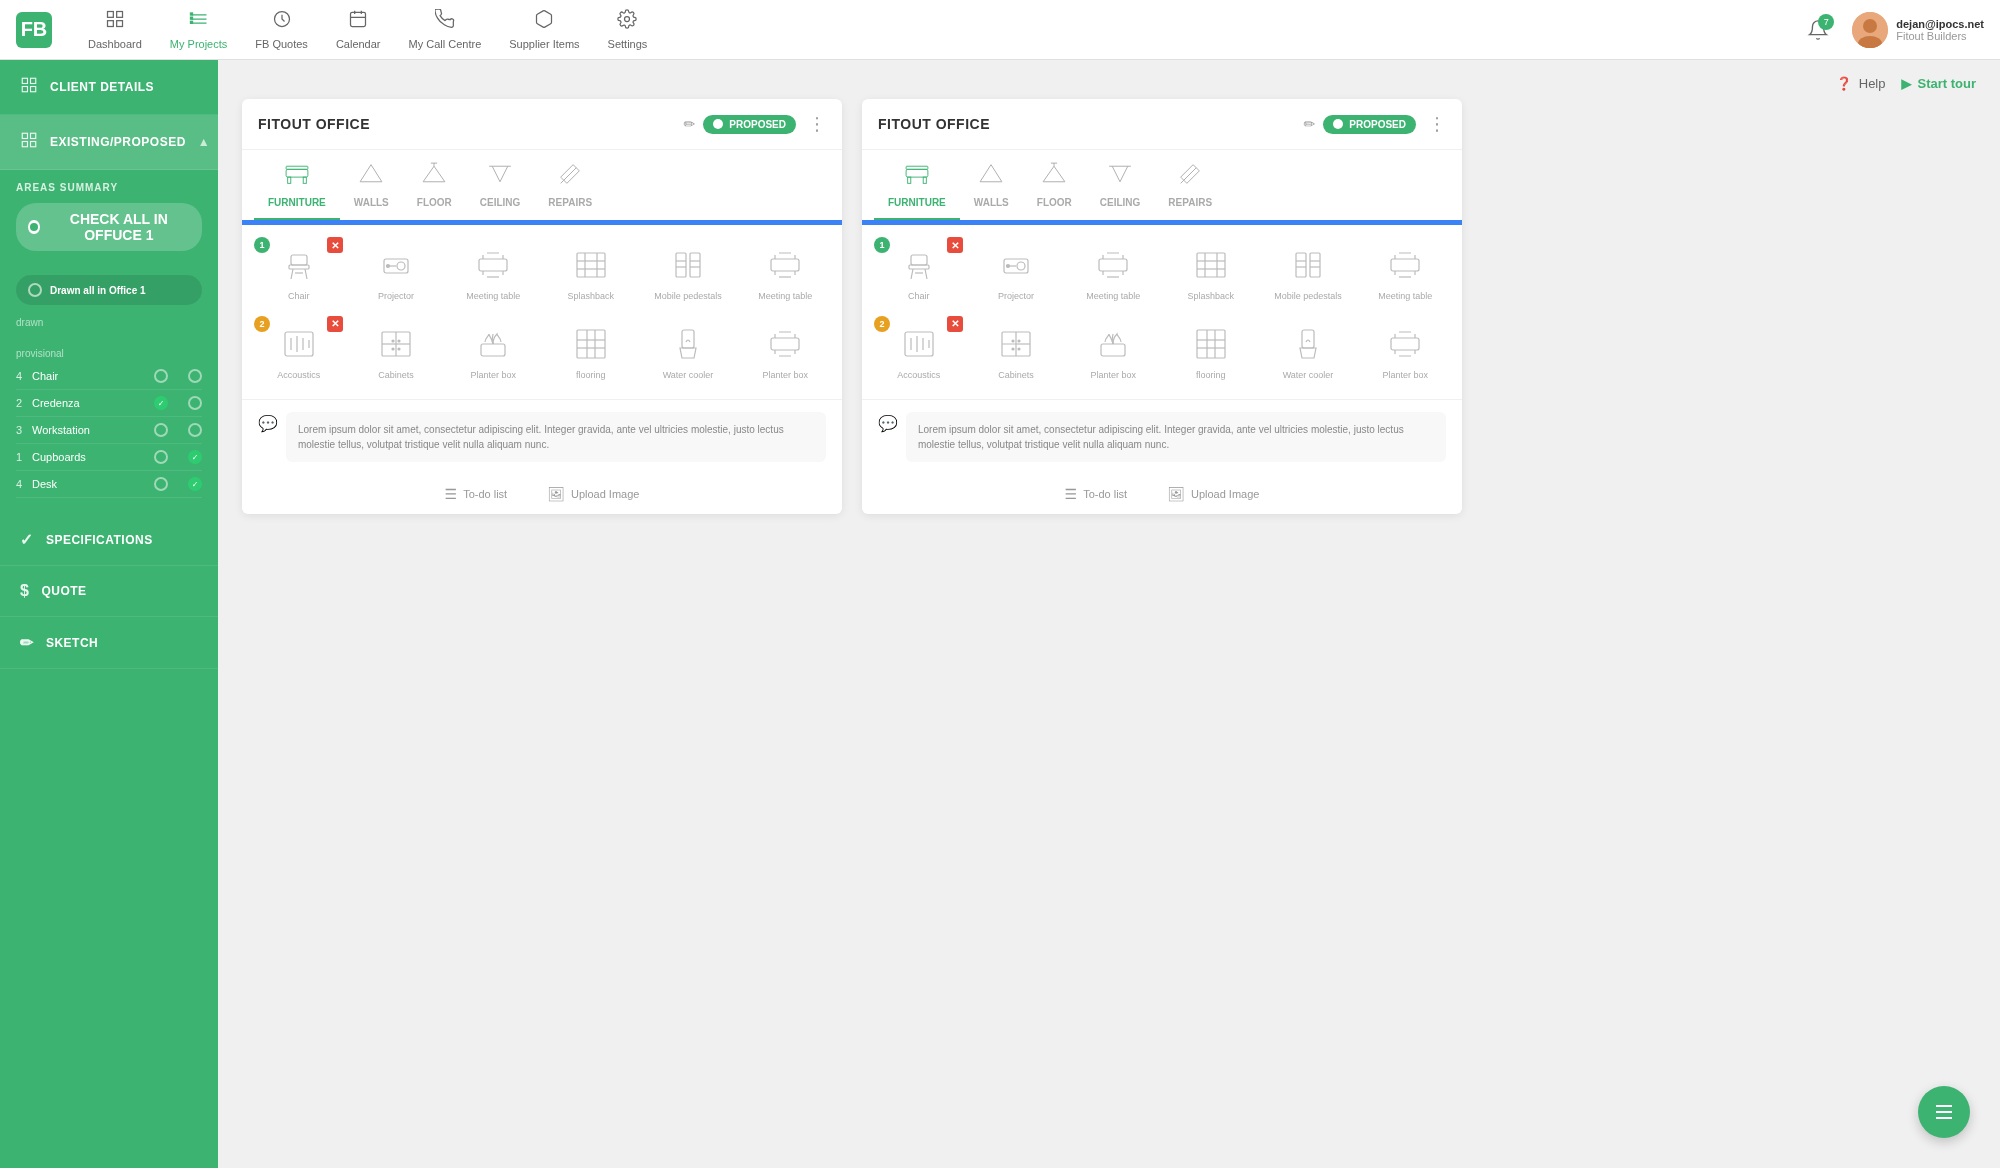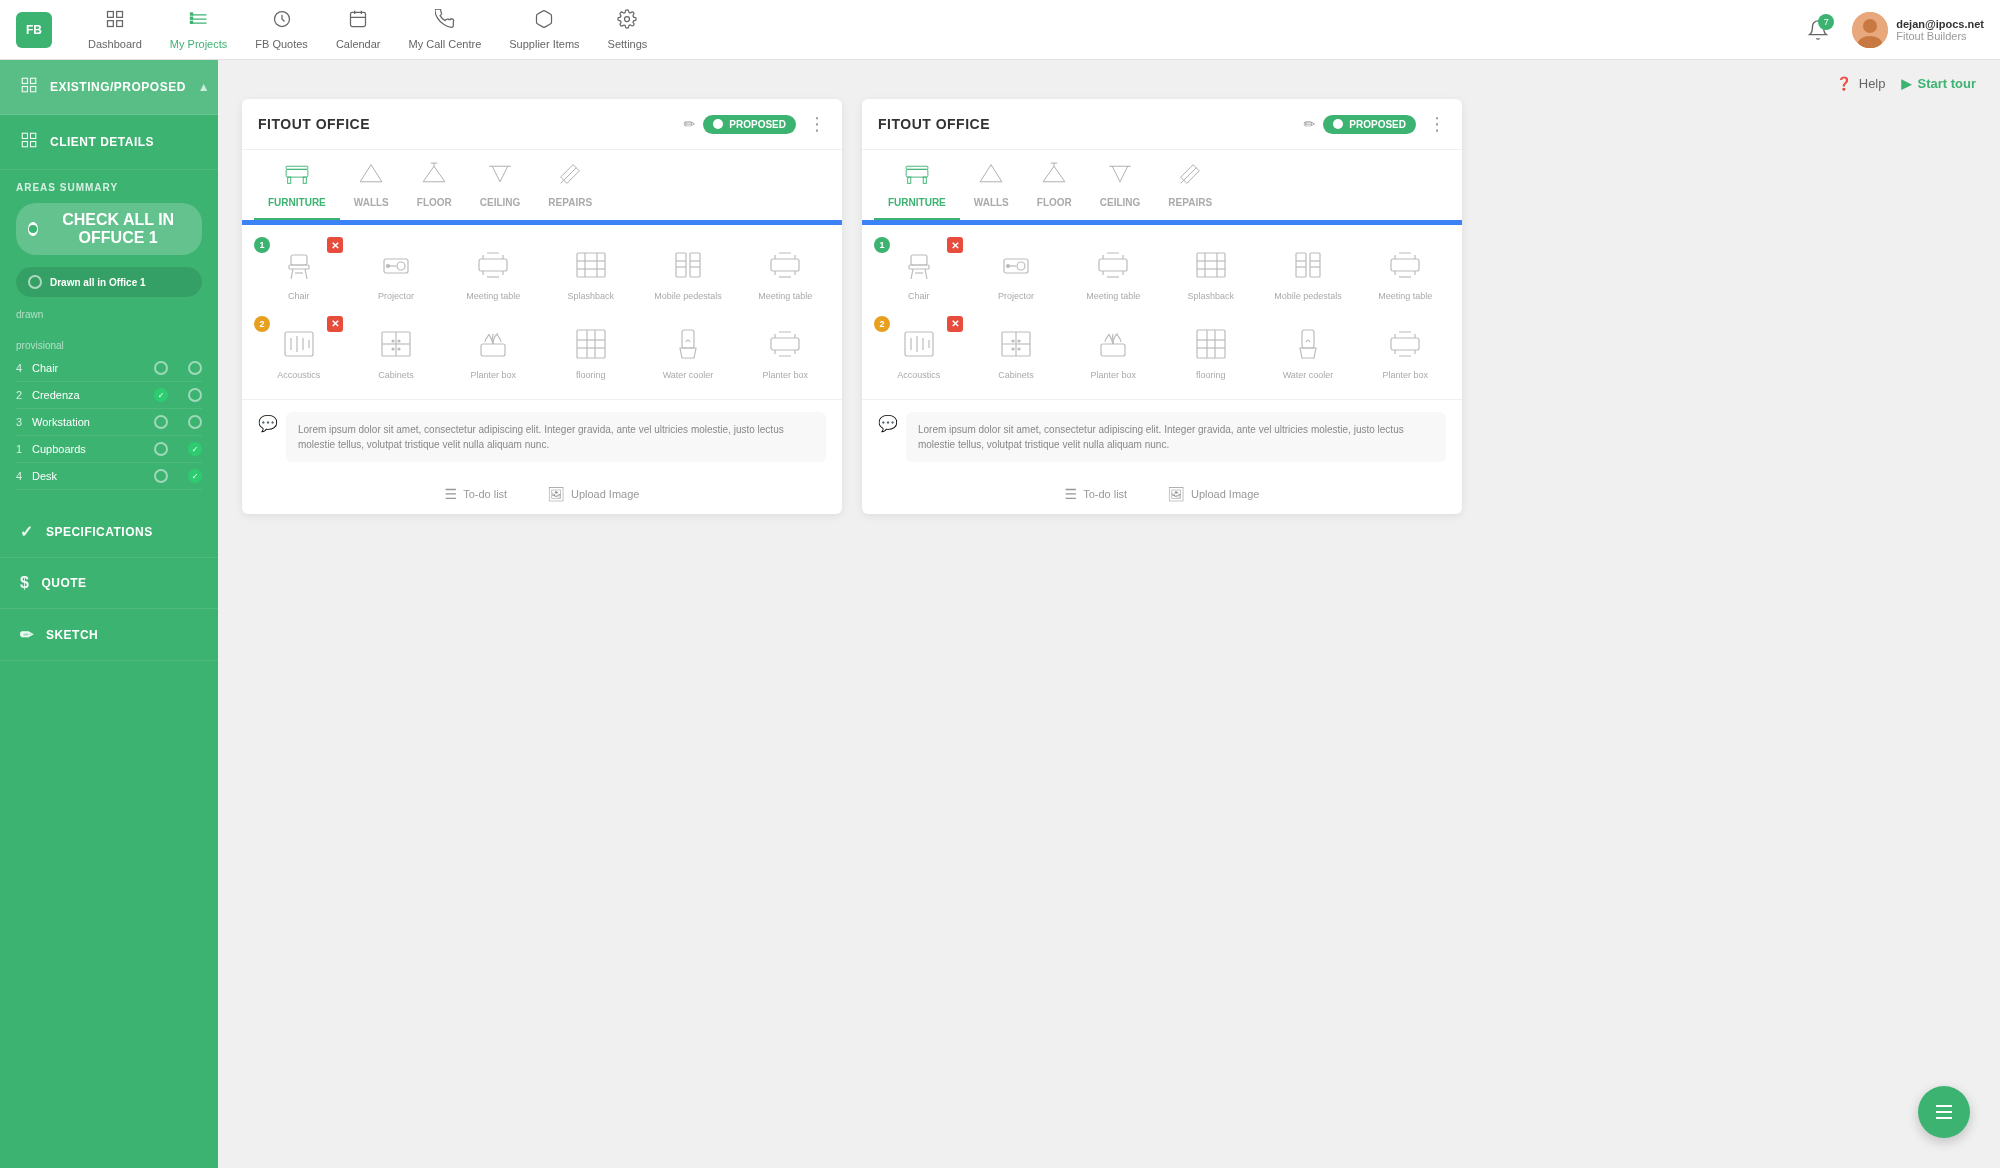--- a/index.html
+++ b/index.html
@@ -15,21 +15,21 @@
       padding: 0 16px;
       gap: 24px;
       position: relative;
       z-index: 10;
     }
     .nav-logo {
       width: 36px; height: 36px;
       background: #3cb371;
       border-radius: 6px;
       display: flex; align-items: center; justify-content: center;
-      color: white; font-weight: bold; font-size: 12px;
+      color: white; font-weight: bold; font-size: 20px;
     }
     .nav-items { display: flex; gap: 4px; }
     .nav-item {
       display: flex; flex-direction: column; align-items: center;
       padding: 6px 12px; cursor: pointer; border-radius: 4px;
       font-size: 11px; color: #666; gap: 4px;
       text-decoration: none;
     }
     .nav-item.active { color: #3cb371; }
     .nav-item-icon { font-size: 18px; }
@@ -76,22 +76,22 @@
 
     .areas-summary-section { padding: 12px 16px; }
     .areas-summary-title {
       font-size: 10px; font-weight: 700; letter-spacing: 1px;
       color: rgba(255,255,255,0.8); margin-bottom: 10px;
     }
     .check-all-btn {
       display: flex; align-items: center; gap: 8px;
       background: rgba(255,255,255,0.2); border: none;
       color: white; padding: 8px 12px; border-radius: 20px;
-      font-size: 16px; font-weight: 700; cursor: pointer;
-      width: 100%; margin-bottom: 12px;
+      font-size: 14px; font-weight: 700; cursor: pointer;
+      width: 100%; margin-bottom: 24px;
     }
     .check-circle { width: 14px; height: 14px; border-radius: 50%; background: white; display: flex; align-items: center; justify-content: center; }
     .check-circle-inner { width: 8px; height: 8px; border-radius: 50%; background: #3cb371; }
     .drawn-btn {
       display: flex; align-items: center; gap: 8px;
       background: rgba(0,0,0,0.1); border: none;
       color: white; padding: 8px 12px; border-radius: 20px;
       font-size: 10px; font-weight: 700; cursor: pointer;
       width: 100%; margin-bottom: 12px;
     }
@@ -360,45 +360,45 @@
         <div class="user-email">dejan@ipocs.net</div>
         <div class="user-company">Fitout Builders</div>
       </div>
     </div>
   </div>
 </nav>
 
 <div class="main-layout">
 
   <aside class="sidebar">
+    <div class="sidebar-item">
+      <span class="sidebar-item-icon">
+        <svg width="18" height="18" viewBox="0 0 24 24" fill="none" stroke="white" stroke-width="1.5">
+            <rect x="3" y="3" width="7" height="7"></rect>
+            <rect x="14" y="3" width="7" height="7"></rect>
+            <rect x="3" y="14" width="7" height="7"></rect>
+            <rect x="14" y="14" width="7" height="7"></rect>
+          </svg>
+      </span>
+      <span>CLIENT DETAILS</span>
+    </div>
+
     <div class="sidebar-item active">
       <span class="sidebar-item-icon">
         <svg width="18" height="18" viewBox="0 0 24 24" fill="none" stroke="white" stroke-width="1.5">
             <rect x="3" y="3" width="7" height="7"></rect>
             <rect x="14" y="3" width="7" height="7"></rect>
             <rect x="3" y="14" width="7" height="7"></rect>
             <rect x="14" y="14" width="7" height="7"></rect>
           </svg>
       </span>
       <span>EXISTING/PROPOSED</span>
       <span style="margin-left:auto; font-size:12px; opacity:0.7">▲</span>
     </div>
 
-    <div class="sidebar-item">
-      <span class="sidebar-item-icon">
-        <svg width="18" height="18" viewBox="0 0 24 24" fill="none" stroke="white" stroke-width="1.5">
-            <rect x="3" y="3" width="7" height="7"></rect>
-            <rect x="14" y="3" width="7" height="7"></rect>
-            <rect x="3" y="14" width="7" height="7"></rect>
-            <rect x="14" y="14" width="7" height="7"></rect>
-          </svg>
-      </span>
-      <span>CLIENT DETAILS</span>
-    </div>
-
     <div class="areas-summary-section">
       <div class="areas-summary-title">AREAS SUMMARY</div>
 
       <button class="check-all-btn">
         <div class="check-circle">
           <div class="check-circle-inner"></div>
         </div>
         <span>CHECK ALL IN OFFUCE 1</span>
       </button>
 

